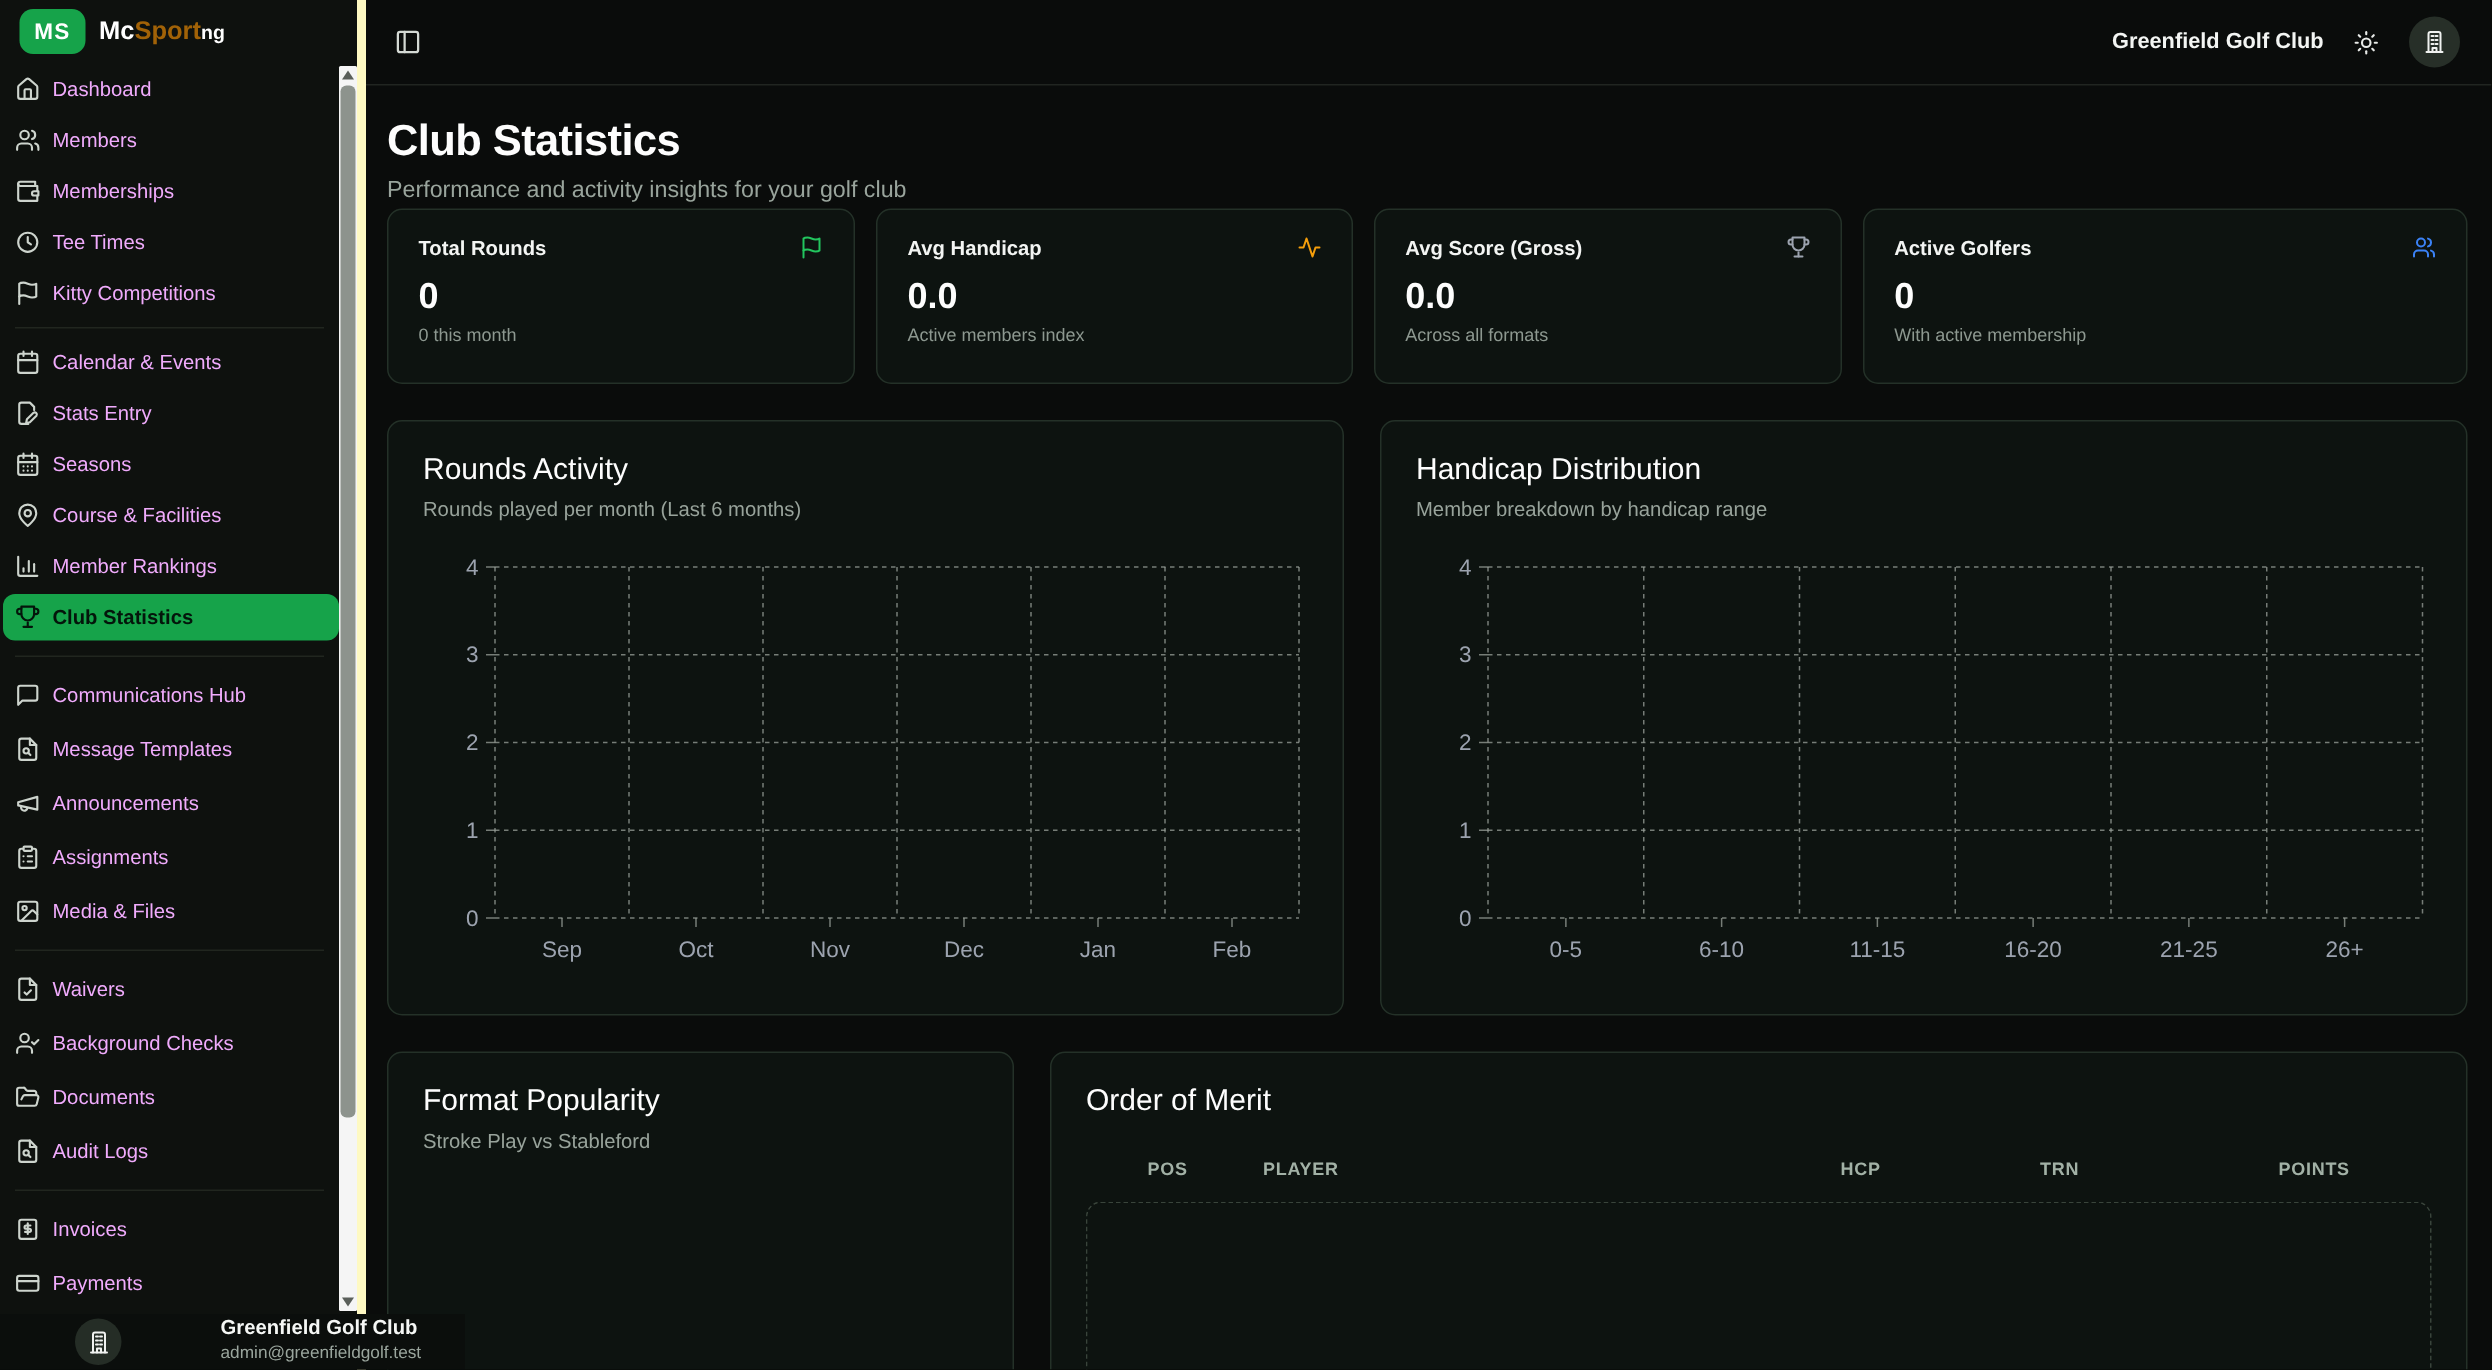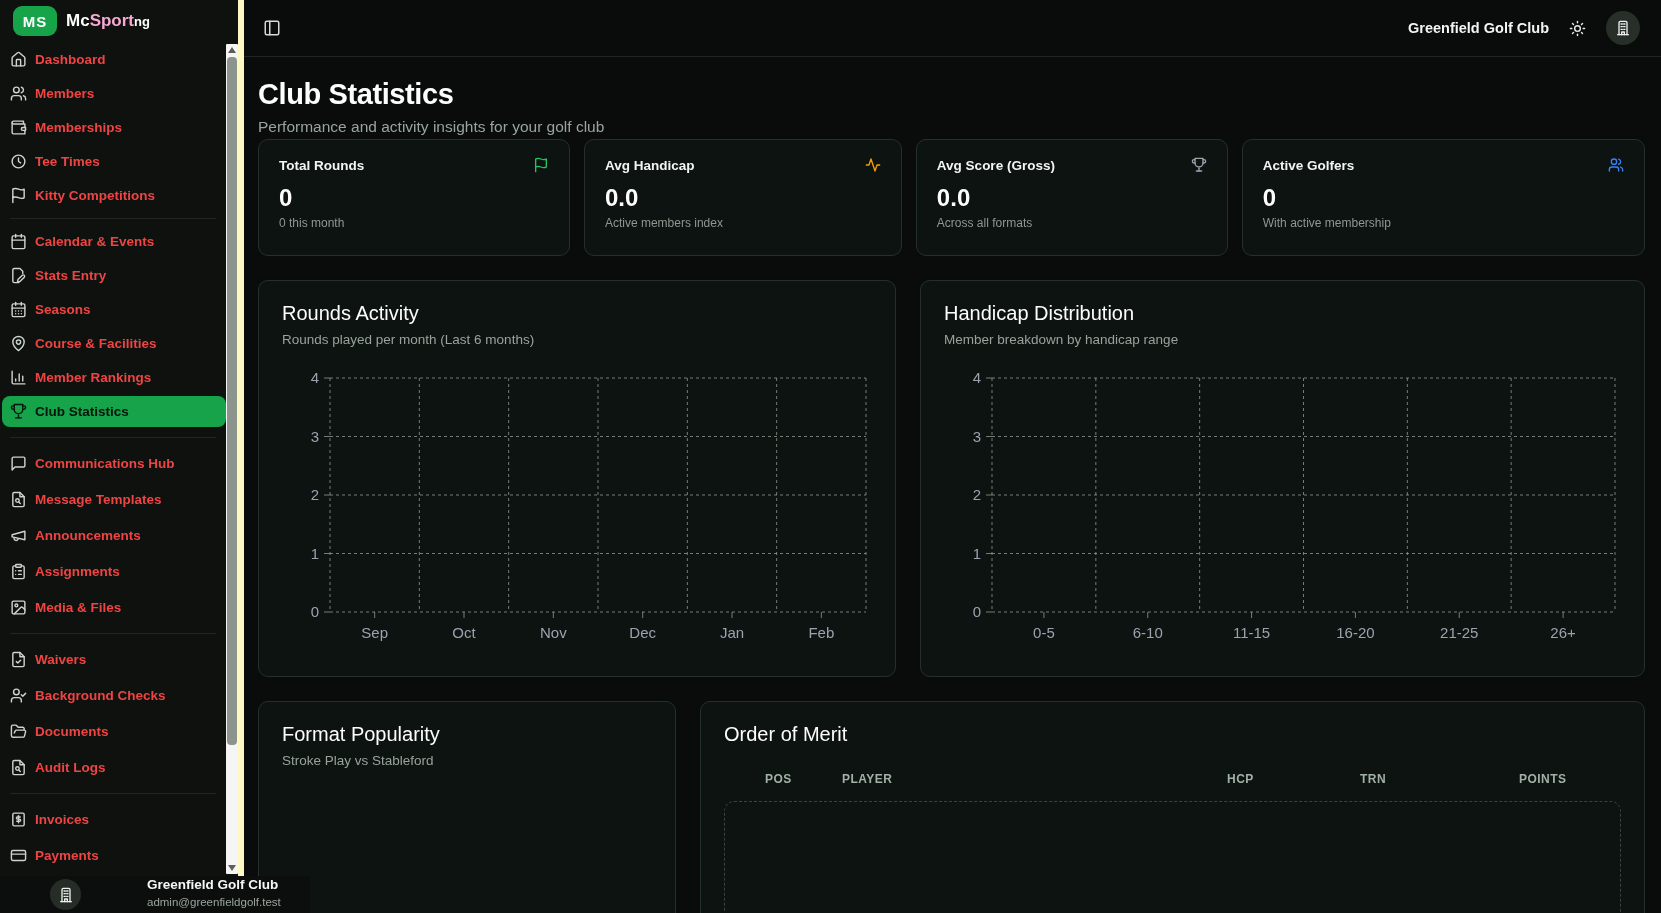--- a/index.html
+++ b/index.html
@@ -15,29 +15,29 @@
     position:relative; width:244px; height:100%; flex:0 0 244px;
     background:#0e110e; border-right:6px solid #fef9c3;
   }
   .brand { display:flex; align-items:center; gap:9px; padding:6px 0 6px 13px; height:42px; }
   .brand-logo {
     width:44px; height:30px; border-radius:9px; background:#16a34a;
     display:flex; align-items:center; justify-content:center;
     color:#fff; font-weight:800; font-size:15px; letter-spacing:1px;
   }
   .brand-name { font-size:17px; font-weight:800; color:#fff; }
-  .bn-sport { color:#f9a8d4; }
+  .bn-sport { color:#a16207; }
   .bn-ng { font-size:13px; font-weight:700; color:#fff; }
 
   .sb-nav { padding:2px 12px 0 2px; }
   .sb-item {
     display:flex; align-items:center; gap:8px;
     height:31px; margin-bottom:3px; padding:0 8px;
     border-radius:8px; cursor:pointer;
-    color:#ef4444; font-size:13.5px; font-weight:700; white-space:nowrap;
+    color:#f0abfc; font-size:13.5px; font-weight:400; white-space:nowrap;
   }
   .g-late .sb-item { margin-bottom:5px; }
   .sb-item .sb-ic { width:17px; height:17px; flex:0 0 17px; color:#cdd4cd; }
   .sb-item.active { background:#16a34a; color:#04150b; font-weight:700; }
   .sb-item.active .sb-ic { color:#04150b; }
   .sb-divider { height:1px; background:#21261f; margin:7px 10px 7px 8px; }
   .sb-divider.late { margin:10px 10px 10px 8px; }
 
   
   .sb-scrollbar {

